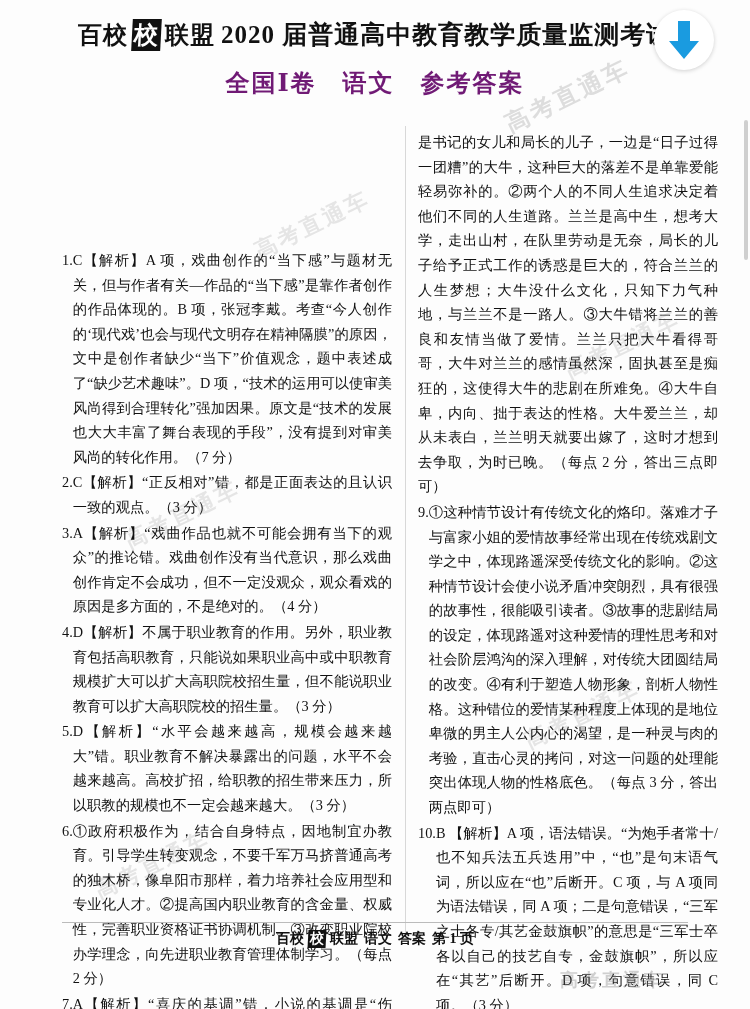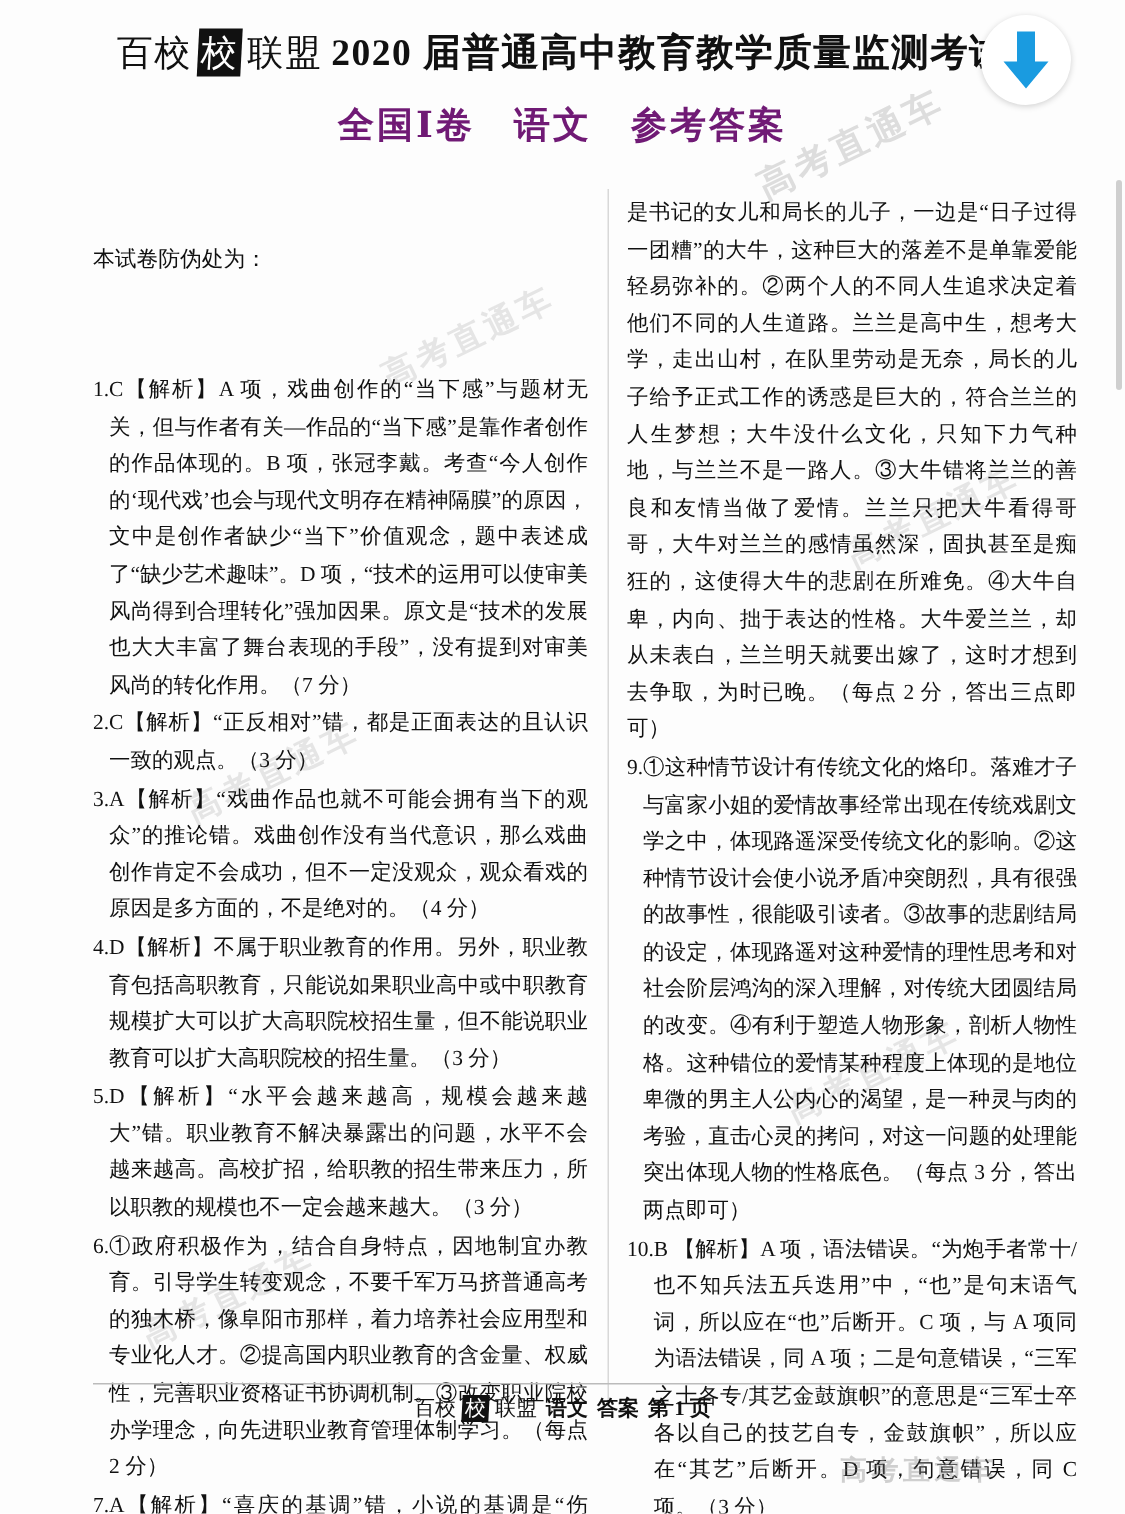--- a/index.html
+++ b/index.html
@@ -16,21 +16,21 @@
   }
   
   .hdr{
     position:absolute;left:0;top:18px;width:750px;text-align:center;
   }
   .hdr-line1{
     font-size:25px;font-weight:bold;letter-spacing:1px;color:#111;
     display:flex;align-items:center;justify-content:center;gap:6px;
   }
   .logo{
-    display:inline-flex;align-items:center;gap:4px;font-size:24px;font-weight:normal;
+    display:inline-flex;align-items:center;gap:4px;font-size:24px;font-weight:bold;
     font-family:"DejaVu Serif",serif;
   }
   .logo .bk{
     display:inline-block;background:#111;color:#fff;padding:0 2px;
     transform:skewX(-3deg);
   }
   .hdr-line2{
     margin-top:16px;font-size:24px;font-weight:bold;letter-spacing:2px;color:#701a75;
   }
   
@@ -112,21 +112,20 @@
     <div class="hdr-line2">全国Ⅰ卷　语文　参考答案</div>
   </div>
 
   <div class="arrow-btn">
     <svg width="40" height="42" viewBox="0 0 40 42">
       <path d="M14 2 h12 v20 h9 L20 40 L5 22 h9 z" fill="#1a9be0"></path>
     </svg>
   </div>
 
   <div class="preface">
-    <span class="ln">本试卷防伪处为：</span>
   </div>
 
   <div class="divider"></div>
 
   <div class="col col-l">
     <div class="item">
       <span class="num">1.</span>
       <span class="txt">C【解析】A 项，戏曲创作的“当下感”与题材无关，但与作者有关—作品的“当下感”是靠作者创作的作品体现的。B 项，张冠李戴。考查“今人创作的‘现代戏’也会与现代文明存在精神隔膜”的原因，文中是创作者缺少“当下”价值观念，题中表述成了“缺少艺术趣味”。D 项，“技术的运用可以使审美风尚得到合理转化”强加因果。原文是“技术的发展也大大丰富了舞台表现的手段”，没有提到对审美风尚的转化作用。（7 分）</span>
     </div>
     <div class="item">

